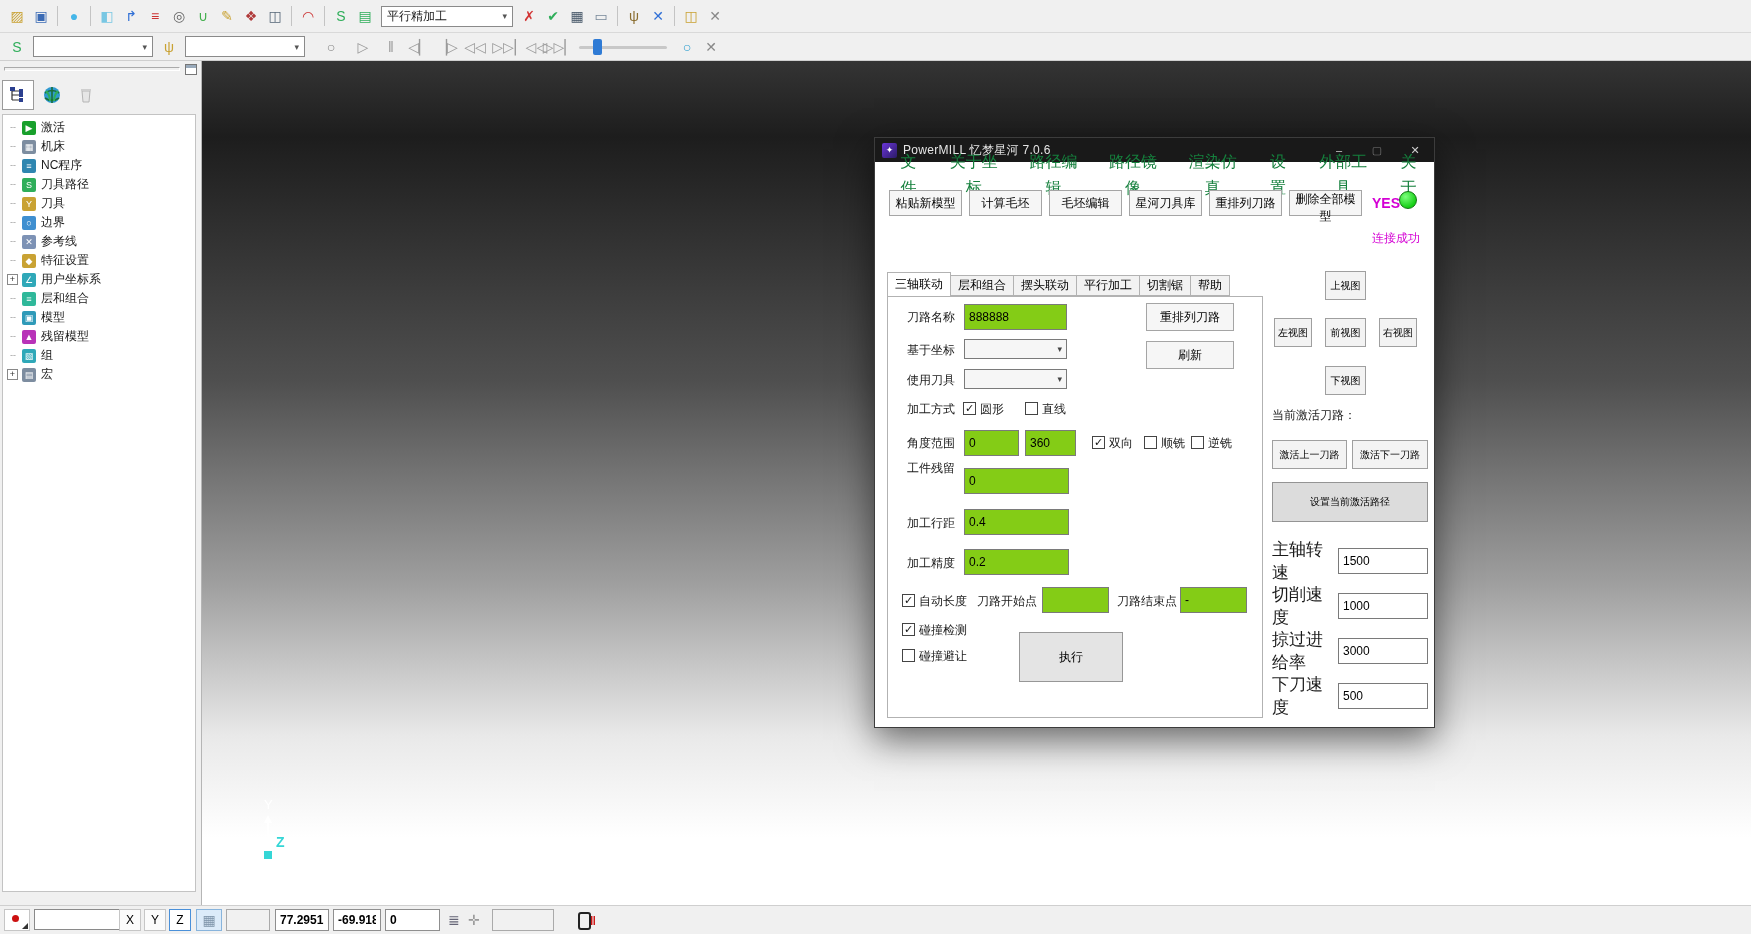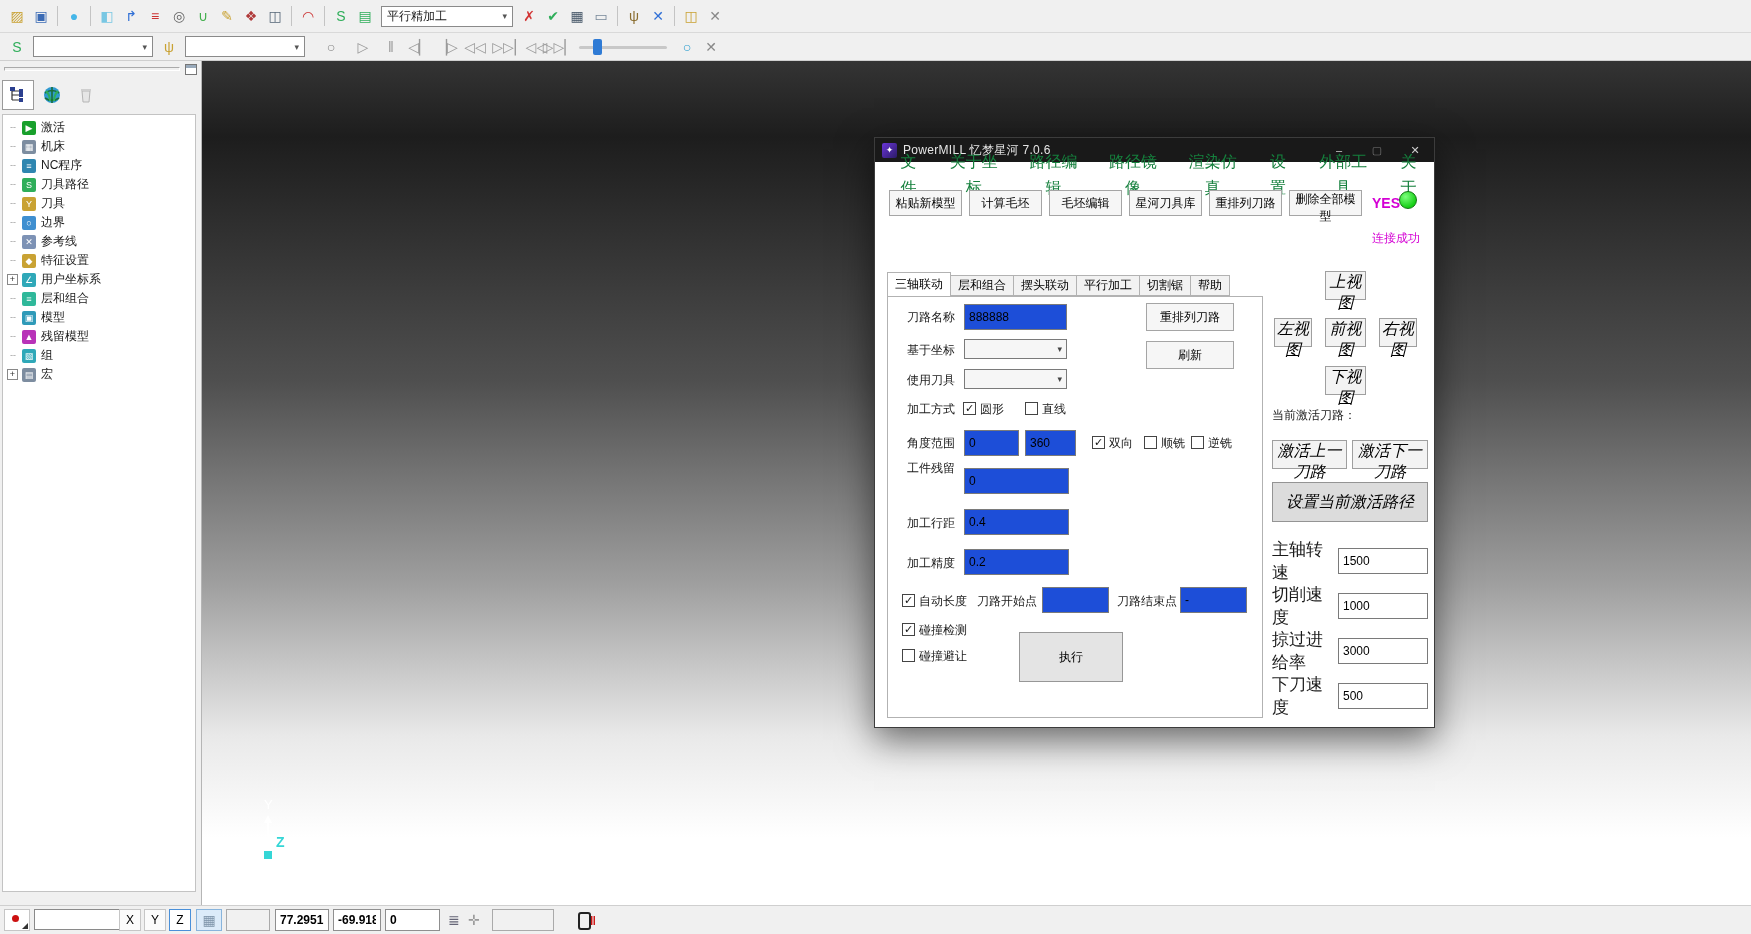--- a/index.html
+++ b/index.html
@@ -77,29 +77,29 @@
   #status-yes { position:absolute; left:497px; top:7px; color:#d400d4; font-weight:bold; font-size:14px; }
   #green-light { position:absolute; left:524px; top:3px; width:18px; height:18px; border-radius:50%; border:1px solid #117711; background:radial-gradient(circle at 35% 30%,#7dff7d,#17cf17 70%); }
   #status-conn { position:absolute; left:497px; top:42px; color:#d400d4; font-size:12px; }
 
   #tabstrip { position:absolute; left:12px; top:84px; display:flex; align-items:flex-end; height:24px; }
   .tab { height:21px; border:1px solid #b2b2b2; border-left:none; background:#f2f2f2; font-size:12px; font-family:inherit; padding:0 7px; }
   .tab.active { height:24px; background:#fff; border-left:1px solid #b2b2b2; border-bottom:none; }
   #tab-panel { position:absolute; left:12px; top:108px; width:376px; height:422px; border:1px solid #b2b2b2; background:#fff; }
 
   .flab { position:absolute; font-size:12px; line-height:15px; white-space:nowrap; }
-  .tin { position:absolute; border:1px solid #7a7a7a; background:#1d4ed8; font:12px "Liberation Sans","DejaVu Sans",sans-serif; padding:0 4px; }
+  .tin { position:absolute; border:1px solid #7a7a7a; background:#84cc16; font:12px "Liberation Sans","DejaVu Sans",sans-serif; padding:0 4px; }
   .fcombo { position:absolute; height:20px; border:1px solid #7a7a7a; background:#f6f6f6; display:flex; align-items:center; justify-content:flex-end; padding:0 4px; }
   .fcombo .arr { font-size:9px; color:#444; }
   .cb { position:absolute; width:13px; height:13px; border:1px solid #444; background:#fff; display:flex; align-items:center; justify-content:center; font-size:11px; color:#111; }
   .cb.on::after { content:"✓"; font-weight:bold; }
 
   #execute-btn { left:131px; top:335px; width:104px; height:50px; background:#e4e4e4; border:1px solid #979797; }
 
-  .vbtn { position:absolute; height:29px; background:#f3f3f3; border:1px solid #9f9f9f; font-size:16px; font-family:inherit; padding:0;font-style:italic; }
+  .vbtn { position:absolute; height:29px; background:#f3f3f3; border:1px solid #9f9f9f; font-size:10px; font-family:inherit; padding:0; }
   #set-active-btn { left:397px; top:294px; width:156px; height:40px; background:#dcdcdc; border:1px solid #949494; }
   #speeds { position:absolute; left:397px; top:360px; width:156px; }
   .speed-row { display:flex; align-items:center; height:26px; margin-bottom:19px; }
   .speed-row .slabel { width:66px; font-size:17px; flex:0 0 66px; }
   .speed-row input { flex:1; height:26px; border:1px solid #7a7a7a; font:12px "Liberation Sans","DejaVu Sans",sans-serif; padding:0 4px; min-width:0; }
 </style>
 </head>
 <body>
 
 <div id="toolbar-main" class="toolbar">

